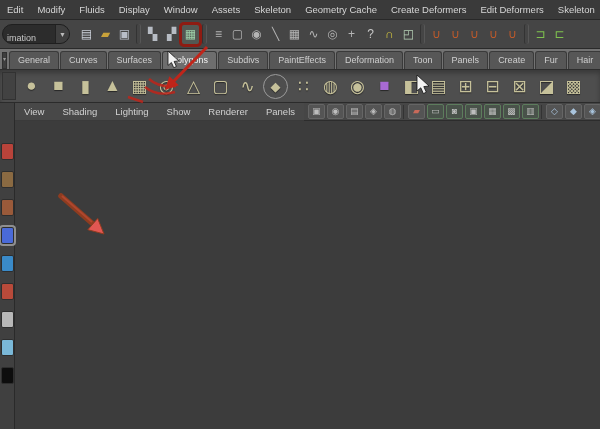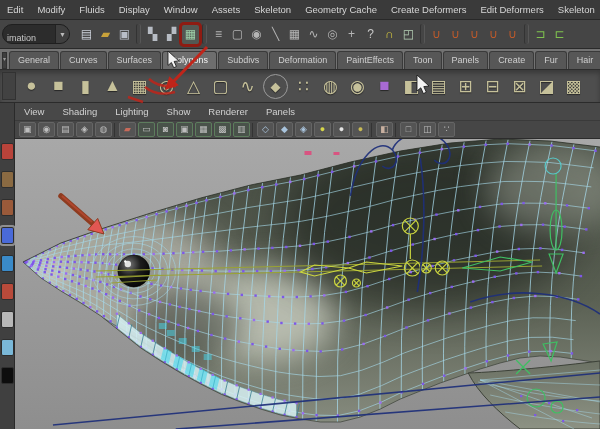--- a/index.html
+++ b/index.html
@@ -39,21 +39,21 @@
   .sicon{width:27px;height:28px;display:flex;align-items:center;justify-content:center;
          font-size:17px;color:#c6c19a;text-shadow:0 1px 1px rgba(0,0,0,.5);}
   .sicon i{font-style:normal;}
   .sicon.circled{border:1px solid #9a9a9a;border-radius:50%;width:23px;height:23px;margin:0 2px;font-size:13px;}
   
   .lower{display:flex;height:326px;}
   .toolcol{width:14px;background:#404040;border-right:1px solid #2a2a2a;display:flex;
            flex-direction:column;gap:11px;padding-top:40px;align-items:center;flex:none;}
   .tool{width:11px;height:15px;border-radius:2px;border:1px solid #2e2e2e;}
   .tool.active{outline:2px solid #8f8f8f;}
-  .panelarea{flex:1;display:flex;flex-direction:column;min-width:0;text-align:center;}
+  .panelarea{flex:1;display:flex;flex-direction:row;min-width:0;text-align:center;}
   .panelmenu{height:17px;background:#484848;display:flex;align-items:center;border-bottom:1px solid #3a3a3a;}
   .pm-item{padding:0 9px;font-size:9.5px;color:#d2d2d2;white-space:nowrap;}
   .paneltools{height:17px;background:#464646;display:flex;align-items:center;
               padding-left:4px;border-bottom:1px solid #2c2c2c;}
   .picon{width:15px;height:13px;background:#545454;border:1px solid #656565;border-radius:2px;
          display:flex;align-items:center;justify-content:center;margin-right:2px;}
   .picon i{font-style:normal;font-size:9px;line-height:1;color:#bdbdbd;}
   .picon.g{border-color:#5d7d5d;background:#49524a;}
   .picon.sep{width:2px;background:none;border:none;border-left:1px solid #333;height:14px;border-radius:0;}
   .viewport{flex:1;position:relative;min-height:0;}
@@ -203,22 +203,22 @@
 
   <div class="shelftabs">
     <div class="tabnub">▾</div>
     <div style="display:flex;align-items:flex-end;">
 
     <span class="tab">General</span>
         <span class="tab">Curves</span>
         <span class="tab">Surfaces</span>
         <span class="tab active">Polygons</span>
         <span class="tab">Subdivs</span>
+        <span class="tab">PaintEffects</span>
         <span class="tab">Deformation</span>
-        <span class="tab">PaintEffects</span>
         <span class="tab">Toon</span>
         <span class="tab">Panels</span>
         <span class="tab">Create</span>
         <span class="tab">Fur</span>
         <span class="tab">Hair</span>
       </div>
   </div>
 
   <div class="shelfrow">
     <div class="shelfnub"></div>

